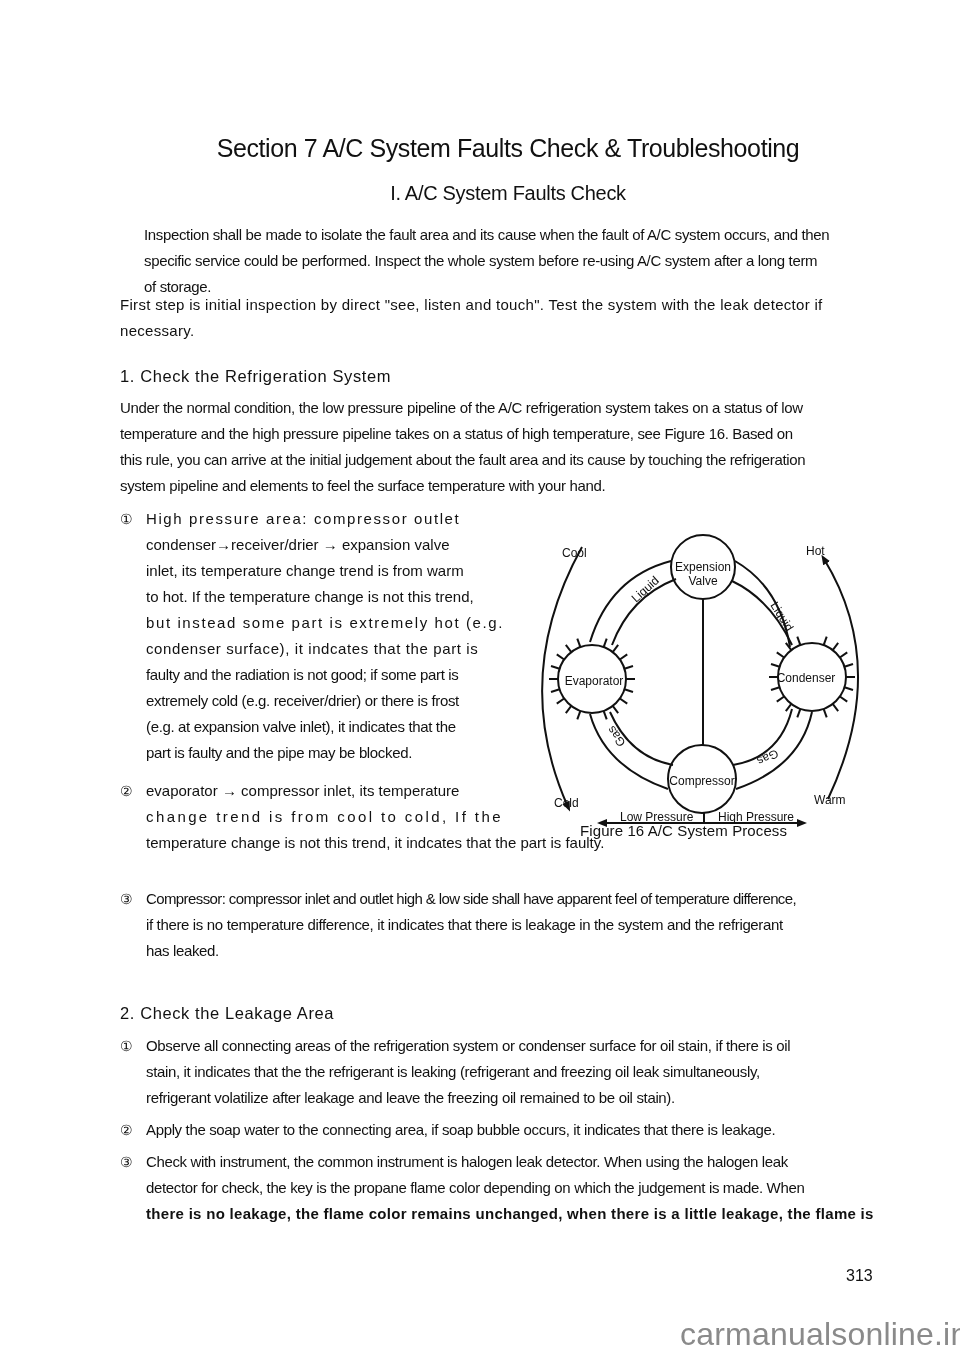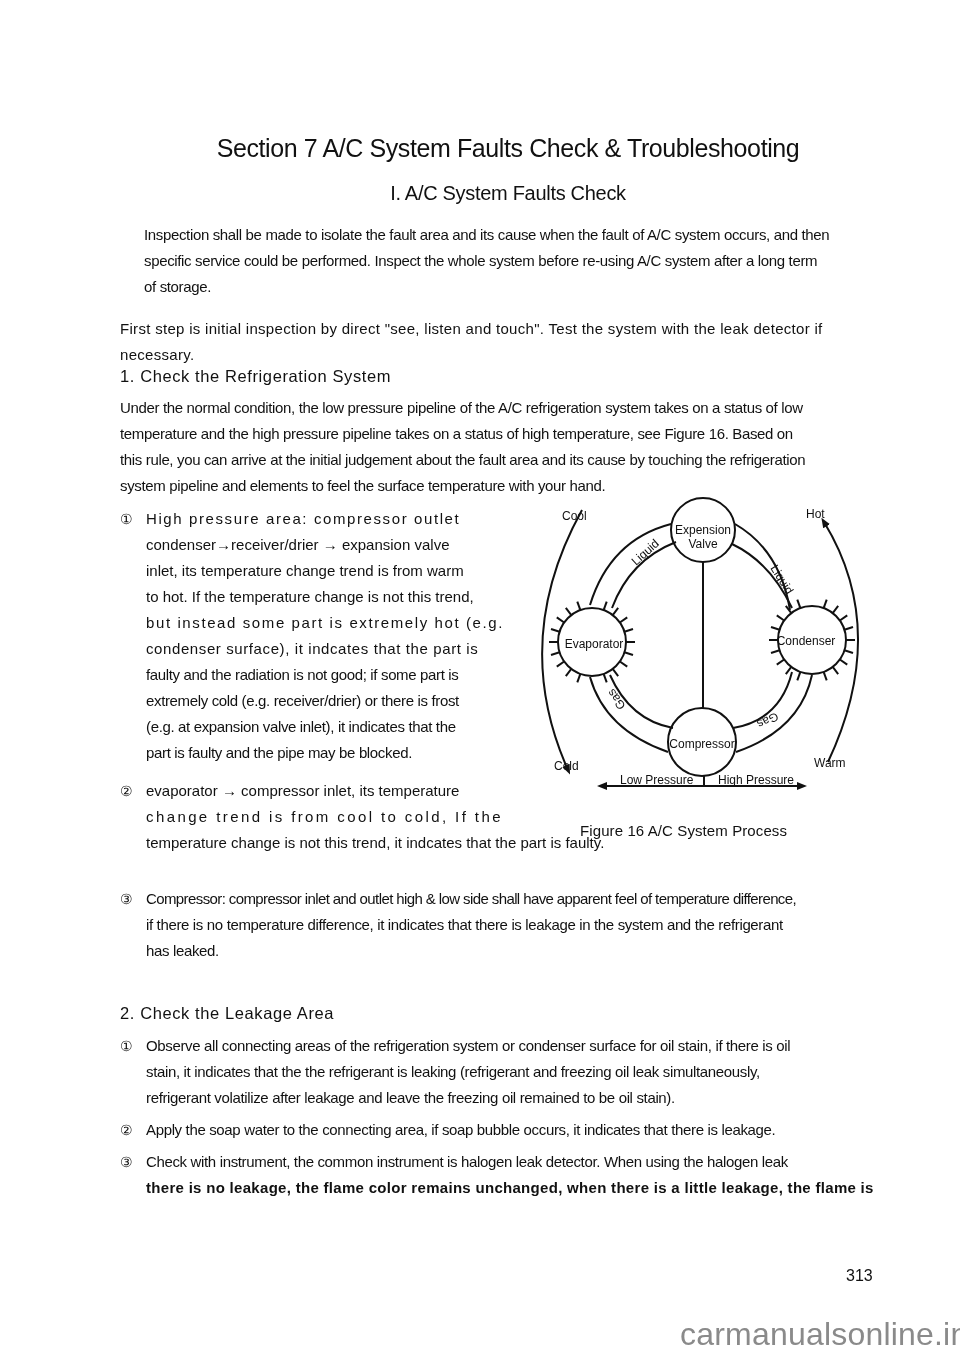--- a/index.html
+++ b/index.html
@@ -12,38 +12,38 @@
     .h2 { left: 120px; font-size: 16.5px; letter-spacing: 0.6px; }
     .item { left: 120px; width: 770px; font-size: 15px; line-height: 26px; }
     .item .num { position: absolute; left: 0; top: 0; font-size: 14px; }
     .item .txt { display: block; margin-left: 26px; }
     .narrow { width: 372px; }
     .sp1 { letter-spacing: 1.6px; }
     .sp2 { letter-spacing: 0.6px; }
     .sp3 { letter-spacing: 2.4px; }
     .tight { letter-spacing: -0.35px; }
     .line { display: block; white-space: nowrap; }
-    .diagram { left: 530px; top: 480px; width: 340px; height: 340px; text-decoration: underline; }
+    .diagram { left: 530px; top: 517px; width: 340px; height: 340px; text-decoration: underline; }
     .caption { left: 580px; top: 822px; font-size: 15px; letter-spacing: 0.1px; }
     .pagenum { left: 846px; top: 1267px; font-size: 16px; }
     .watermark { left: 680px; top: 1316px; font-size: 32px; color: #8a8a8a; letter-spacing: 0.2px; }
     svg text { font-family: "Liberation Sans", sans-serif; }
   </style>
 </head>
 <body>
 
 <div class="abs title">Section 7 A/C System Faults Check &amp; Troubleshooting</div>
 <div class="abs subtitle">I. A/C System Faults Check</div>
 
 <div class="abs para tight" style="top:222px;margin-left:24px;">
   <span class="line">Inspection shall be made to isolate the fault area and its cause when the fault of A/C system occurs, and then</span>
   <span class="line">specific service could be performed. Inspect the whole system before re-using A/C system after a long term</span>
   <span class="line">of storage.</span>
 </div>
-<div class="abs para wide" style="top:316px;">
+<div class="abs para wide" style="top:292px;">
   <span class="line">First step is initial inspection by direct "see, listen and touch". Test the system with the leak detector if</span>
   <span class="line">necessary.</span>
 </div>
 
 <div class="abs h2" style="top:367px;">1. Check the Refrigeration System</div>
 
 <div class="abs para tight" style="top:395px;">
   <span class="line">Under the normal condition, the low pressure pipeline of the A/C refrigeration system takes on a status of low</span>
   <span class="line">temperature and the high pressure pipeline takes on a status of high temperature, see Figure 16. Based on</span>
   <span class="line">this rule, you can arrive at the initial judgement about the fault area and its cause by touching the refrigeration</span>
@@ -195,18 +195,19 @@
   <span class="num">②</span>
   <span class="txt">
     <span class="line">Apply the soap water to the connecting area, if soap bubble occurs, it indicates that there is leakage.</span>
   </span>
 </div>
 
 <div class="abs item tight" style="top:1149px; width:800px;">
   <span class="num">③</span>
   <span class="txt">
     <span class="line">Check with instrument, the common instrument is halogen leak detector. When using the halogen leak</span>
+    <span class="line">detector for check, the key is the propane flame color depending on which the judgement is made. When</span>
     <span class="line" style="letter-spacing:0.3px;font-weight:bold;">there is no leakage, the flame color remains unchanged, when there is a little leakage, the flame is</span>
   </span>
 </div>
 
 <div class="abs pagenum">313</div>
 <div class="abs watermark">carmanualsonline.info</div>
 
 </body></html>

